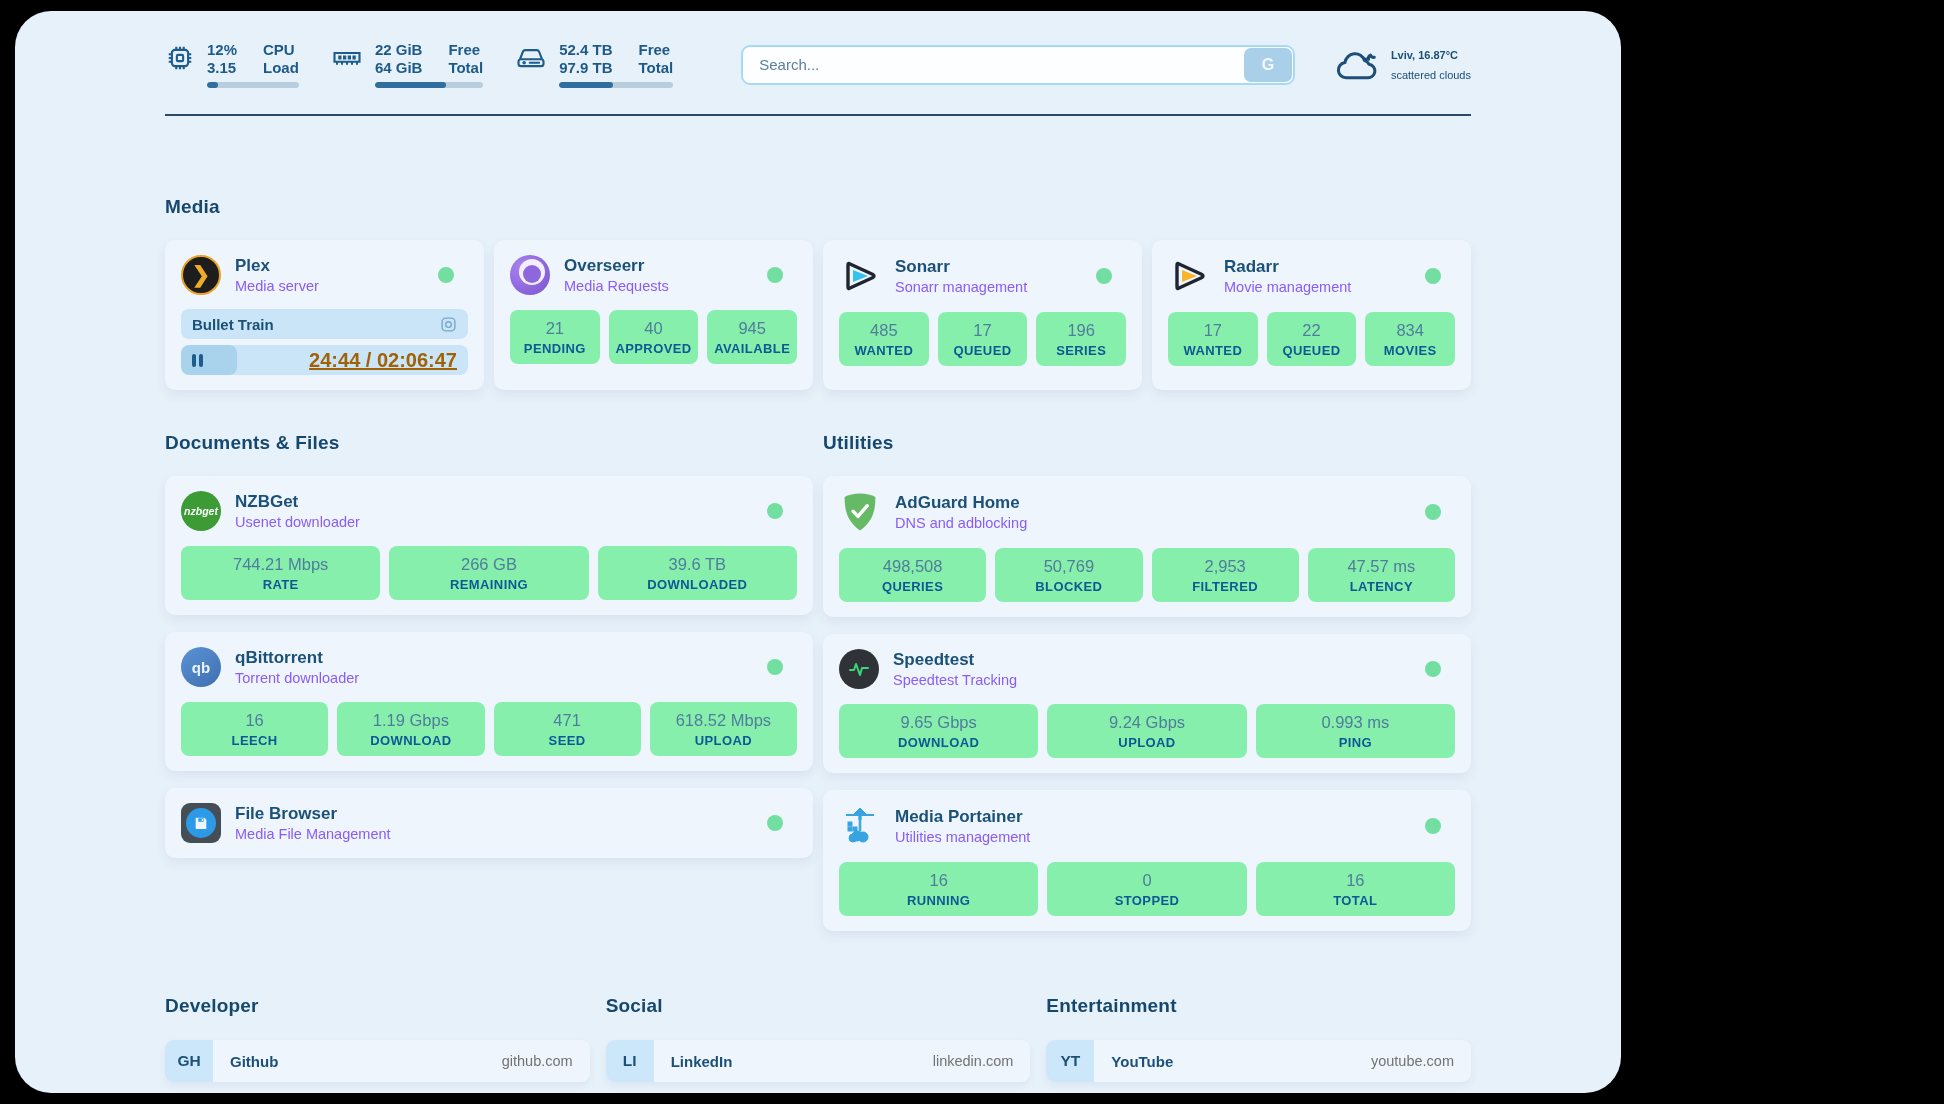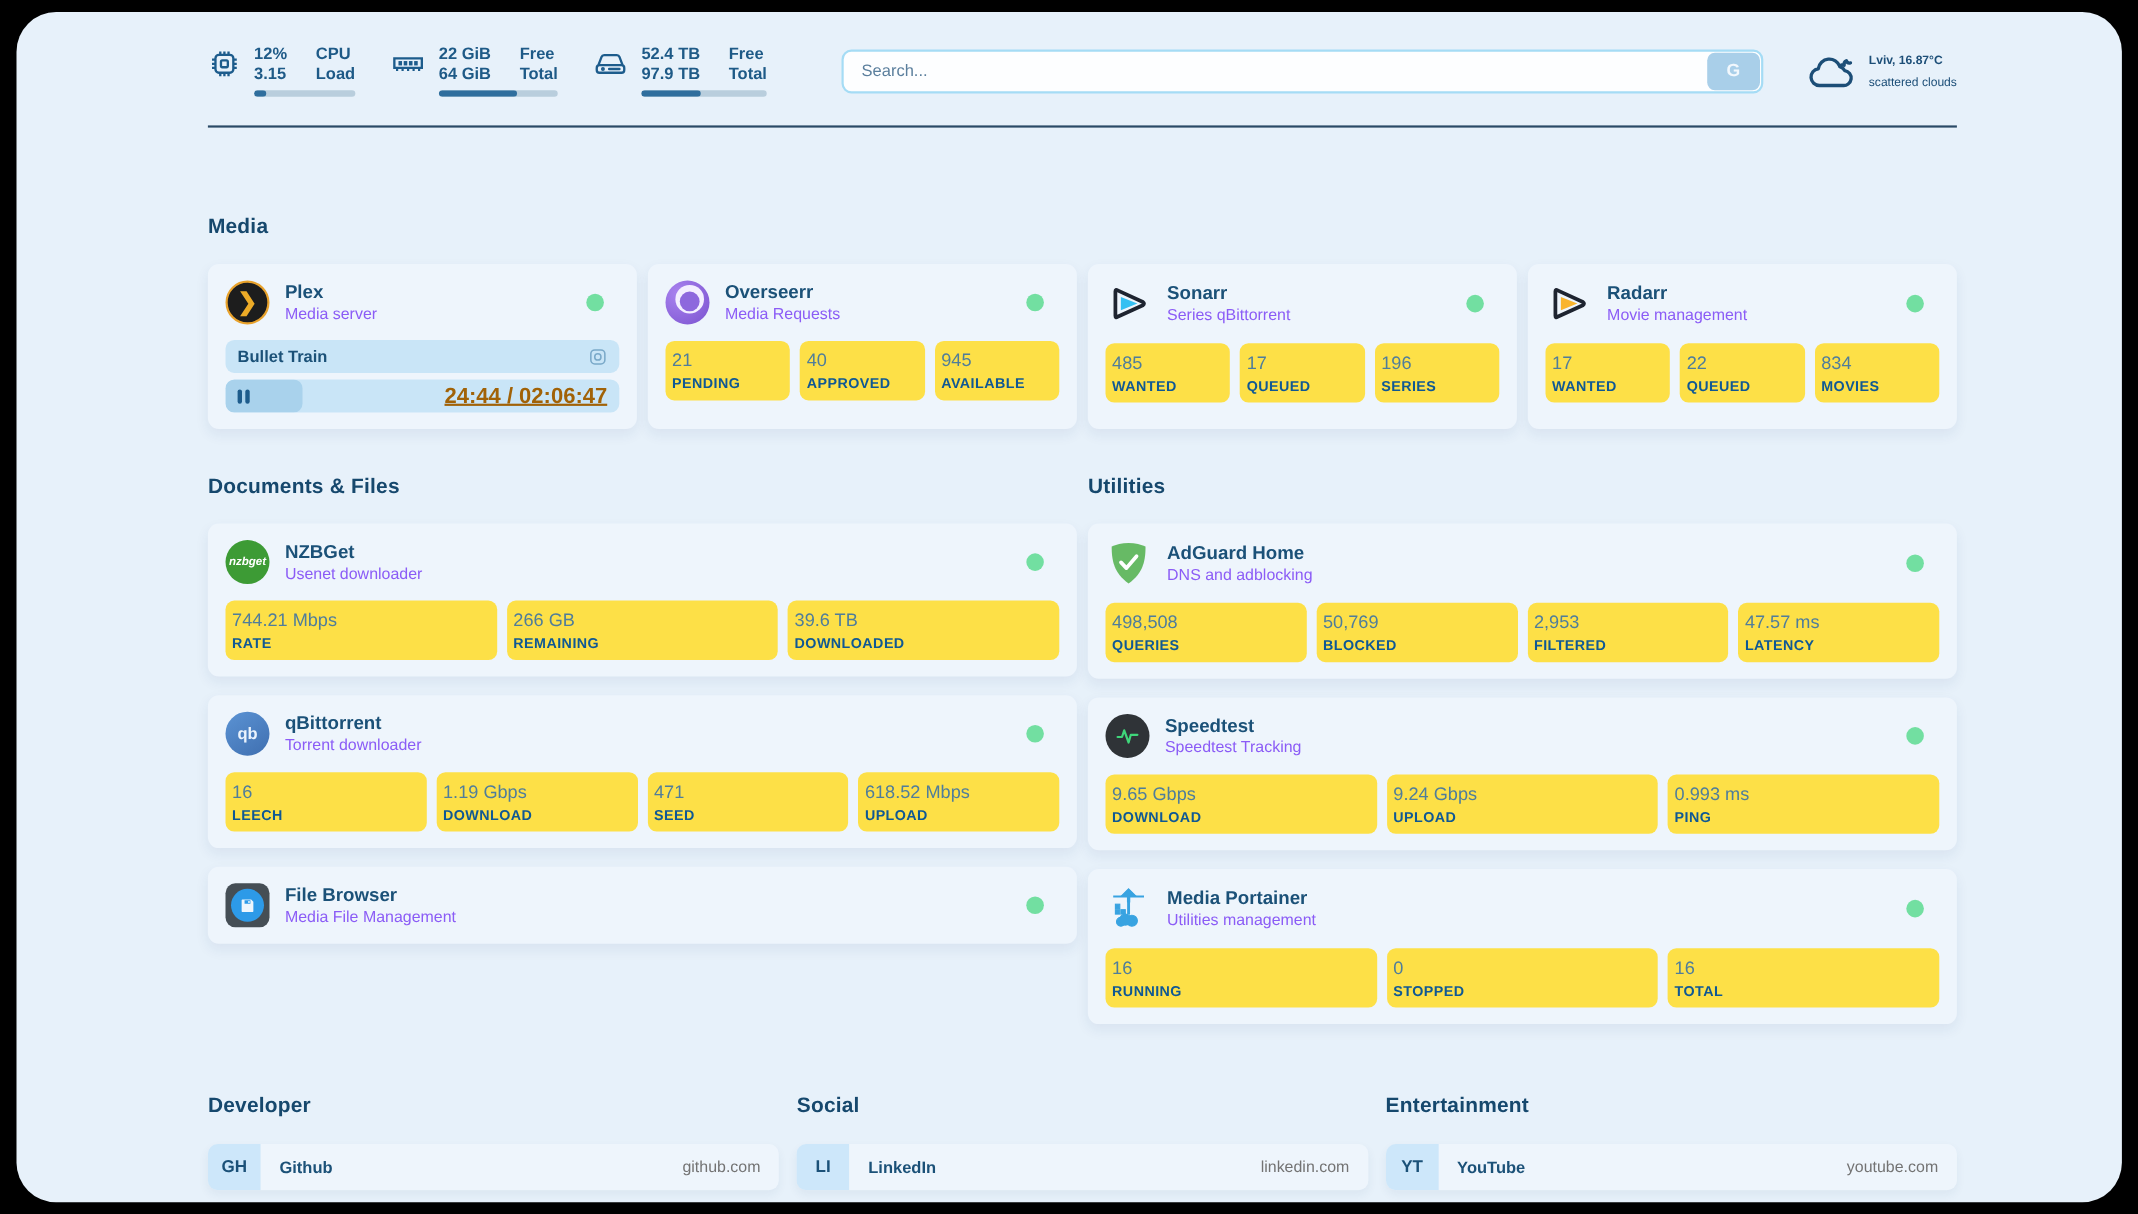--- a/index.html
+++ b/index.html
@@ -1,19 +1,19 @@
 <!DOCTYPE html>
 <html><head>
 <meta charset="utf-8">
 <style>
   * { margin:0; padding:0; box-sizing:border-box; }
   html,body { width:1944px; height:1104px; background:#000; font-family:"Liberation Sans", sans-serif; }
   .panel {
-    position:absolute; left:15px; top:11px; width:1914px; height:1082px;
-    background:#e7f1fa; border-radius:36px; overflow:hidden;padding-left:24px;
+    position:absolute; left:15px; top:11px; width:1606px; height:1082px;
+    background:#e7f1fa; border-radius:36px; overflow:hidden;
   }
   .content { padding:0 150px; }
 
   
   .header { display:flex; align-items:center; margin-top:30px; gap:14px; }
   .hstat { display:flex; align-items:flex-start; gap:12px; margin-right:18px; }
   .hstat svg { flex:0 0 auto; margin-top:2px; }
   .hstat-body { display:flex; flex-direction:column; }
   .hstat-cols { display:flex; gap:26px; }
   .hcol { display:flex; flex-direction:column; color:#1e5a87; font-size:15px; font-weight:600; line-height:18px; }
@@ -44,21 +44,21 @@
     background:#eef5fc; border-radius:10px; padding:15px 16px;
     box-shadow:0 5px 12px rgba(30,60,110,.07);
   }
   .card-head { display:flex; align-items:center; gap:14px; position:relative; }
   .app-icon { width:42px; height:42px; flex:0 0 auto; display:flex; align-items:center; justify-content:center; }
   .app-meta { display:flex; flex-direction:column; gap:2px; }
   .app-name { color:#1b5178; font-size:17px; font-weight:600; }
   .app-sub { color:#8b5cf6; font-size:14.5px; }
   .dot { position:absolute; right:14px; top:50%; transform:translateY(-50%); width:16px; height:16px; border-radius:50%; background:#72dfa1; }
   .tiles { display:flex; gap:9px; margin-top:15px; }
-  .tile { flex:1; background:#fde047; border-radius:8px; padding:9px 6px 8px; text-align:left; }
+  .tile { flex:1; background:#86efac; border-radius:8px; padding:9px 6px 8px; text-align:center; }
   .tile-v { color:#4f7d9b; font-size:16.5px; }
   .tile-l { color:#0f5894; font-size:13px; font-weight:700; letter-spacing:.4px; margin-top:3px; }
 
   
   .np { margin-top:14px; display:flex; flex-direction:column; gap:6px; }
   .np-row { background:#c9e5f7; border-radius:8px; height:30px; display:flex; align-items:center; padding:0 11px; position:relative; overflow:hidden; }
   .np-title { color:#1b5178; font-size:15px; font-weight:600; z-index:1; }
   .np-cam { margin-left:auto; z-index:1; display:flex; }
   .np-fill { position:absolute; left:0; top:0; bottom:0; background:#a9d2ec; border-radius:8px; }
   .pause { display:flex; gap:3px; z-index:1; }
@@ -261,21 +261,21 @@
         <div class="card">
           <div class="card-head">
             <div class="app-icon">
               <svg width="40" height="40" viewBox="0 0 40 40">
                   <path d="M10 8 Q8 6.5 8 9 L8 31 Q8 33.5 10 32 L33 21.5 Q35 20 33 18.5 Z" fill="none" stroke="#1e2430" stroke-width="3.4" stroke-linejoin="round"></path>
                   <path d="M13 14 L28 20 L13 26 Z" fill="#35c0f2"></path>
                 </svg>
             </div>
             <div class="app-meta">
               <span class="app-name">Sonarr</span>
-              <span class="app-sub">Series qBittorrent</span>
+              <span class="app-sub">Sonarr management</span>
             </div>
             <span class="dot"></span>
           </div>
           <div class="tiles">
             <div class="tile">
                 <div class="tile-v">485</div>
                 <div class="tile-l">WANTED</div>
               </div>
             <div class="tile">
                 <div class="tile-v">17</div>

